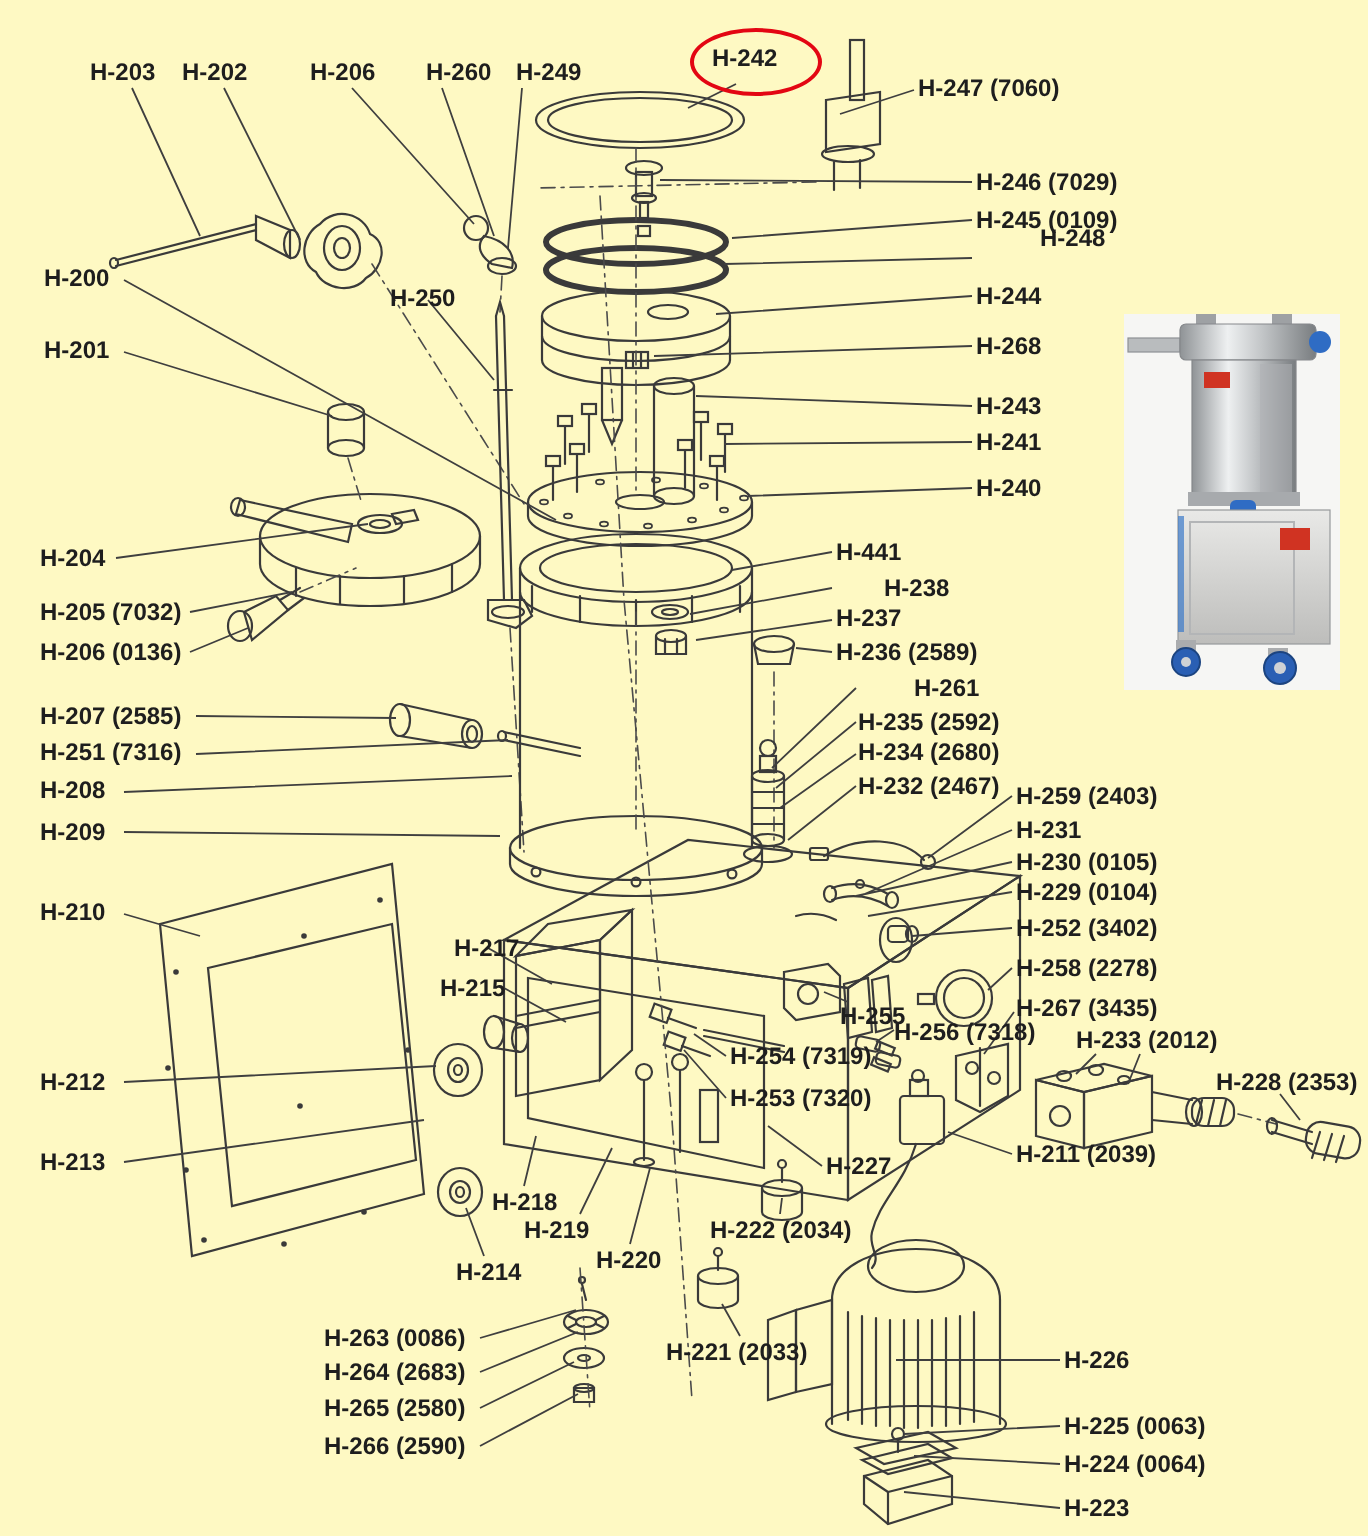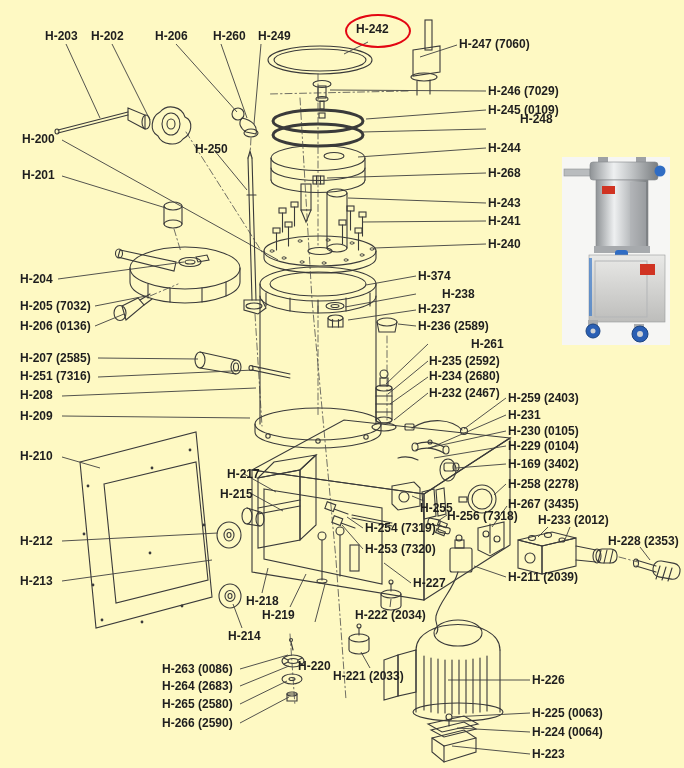--- a/index.html
+++ b/index.html
@@ -436,50 +436,50 @@
       <div class="part-label" style="left: 22px; top: 169px; color: rgb(30, 30, 30);">H-201</div>
       <div class="part-label" style="left: 195px; top: 143px; color: rgb(30, 30, 30);">H-250</div>
       <div class="part-label" style="left: 20px; top: 273px; color: rgb(30, 30, 30);">H-204</div>
       <div class="part-label" style="left: 20px; top: 300px; color: rgb(30, 30, 30);">H-205 (7032)</div>
       <div class="part-label" style="left: 20px; top: 320px; color: rgb(30, 30, 30);">H-206 (0136)</div>
       <div class="part-label" style="left: 20px; top: 352px; color: rgb(30, 30, 30);">H-207 (2585)</div>
       <div class="part-label" style="left: 20px; top: 370px; color: rgb(30, 30, 30);">H-251 (7316)</div>
       <div class="part-label" style="left: 20px; top: 389px; color: rgb(30, 30, 30);">H-208</div>
       <div class="part-label" style="left: 20px; top: 410px; color: rgb(30, 30, 30);">H-209</div>
       <div class="part-label" style="left: 20px; top: 450px; color: rgb(30, 30, 30);">H-210</div>
-      <div class="part-label" style="left: 418px; top: 270px; color: rgb(30, 30, 30);">H-374</div>
+      <div class="part-label" style="left: 418px; top: 270px; color: rgb(30, 30, 30);">H-441</div>
       <div class="part-label" style="left: 418px; top: 288px; color: rgb(30, 30, 30); margin-left: 24px;">H-238</div>
       <div class="part-label" style="left: 418px; top: 303px; color: rgb(30, 30, 30);">H-237</div>
       <div class="part-label" style="left: 418px; top: 320px; color: rgb(30, 30, 30);">H-236 (2589)</div>
-      <div class="part-label" style="left: 443px; top: 338px; color: rgb(30, 30, 30); padding-left: 28px;">H-261</div>
+      <div class="part-label" style="left: 429px; top: 338px; color: rgb(30, 30, 30); padding-left: 28px;">H-261</div>
       <div class="part-label" style="left: 429px; top: 355px; color: rgb(30, 30, 30);">H-235 (2592)</div>
       <div class="part-label" style="left: 429px; top: 370px; color: rgb(30, 30, 30);">H-234 (2680)</div>
       <div class="part-label" style="left: 429px; top: 387px; color: rgb(30, 30, 30);">H-232 (2467)</div>
       <div class="part-label" style="left: 508px; top: 392px; color: rgb(30, 30, 30);">H-259 (2403)</div>
       <div class="part-label" style="left: 508px; top: 409px; color: rgb(30, 30, 30);">H-231</div>
       <div class="part-label" style="left: 508px; top: 425px; color: rgb(30, 30, 30);">H-230 (0105)</div>
       <div class="part-label" style="left: 508px; top: 440px; color: rgb(30, 30, 30);">H-229 (0104)</div>
-      <div class="part-label" style="left: 508px; top: 458px; color: rgb(30, 30, 30);">H-169 (3402)</div>
+      <div class="part-label" style="left: 508px; top: 458px; color: rgb(30, 30, 30);">H-252 (3402)</div>
       <div class="part-label" style="left: 508px; top: 478px; color: rgb(30, 30, 30); text-align: center;">H-258 (2278)</div>
       <div class="part-label" style="left: 508px; top: 498px; color: rgb(30, 30, 30);">H-267 (3435)</div>
       <div class="part-label" style="left: 538px; top: 514px; color: rgb(30, 30, 30);">H-233 (2012)</div>
       <div class="part-label" style="left: 608px; top: 535px; color: rgb(30, 30, 30);">H-228 (2353)</div>
       <div class="part-label" style="left: 420px; top: 502px; color: rgb(30, 30, 30);">H-255</div>
       <div class="part-label" style="left: 447px; top: 510px; color: rgb(30, 30, 30);">H-256 (7318)</div>
       <div class="part-label" style="left: 508px; top: 571px; color: rgb(30, 30, 30);">H-211 (2039)</div>
       <div class="part-label" style="left: 210px; top: 468px; color: rgb(30, 30, 30); margin-left: 17px;">H-217</div>
       <div class="part-label" style="left: 220px; top: 488px; color: rgb(30, 30, 30);">H-215</div>
       <div class="part-label" style="left: 365px; top: 522px; color: rgb(30, 30, 30);">H-254 (7319)</div>
       <div class="part-label" style="left: 365px; top: 543px; color: rgb(30, 30, 30);">H-253 (7320)</div>
       <div class="part-label" style="left: 413px; top: 577px; color: rgb(30, 30, 30);">H-227</div>
       <div class="part-label" style="left: 20px; top: 535px; color: rgb(30, 30, 30);">H-212</div>
       <div class="part-label" style="left: 20px; top: 575px; color: rgb(30, 30, 30);">H-213</div>
       <div class="part-label" style="left: 246px; top: 595px; color: rgb(30, 30, 30);">H-218</div>
       <div class="part-label" style="left: 262px; top: 609px; color: rgb(30, 30, 30);">H-219</div>
-      <div class="part-label" style="left: 298px; top: 660px; color: rgb(30, 30, 30);">H-220</div>
+      <div class="part-label" style="left: 298px; top: 624px; color: rgb(30, 30, 30);">H-220</div>
       <div class="part-label" style="left: 228px; top: 630px; color: rgb(30, 30, 30);">H-214</div>
       <div class="part-label" style="left: 355px; top: 609px; color: rgb(30, 30, 30);">H-222 (2034)</div>
       <div class="part-label" style="left: 333px; top: 670px; color: rgb(30, 30, 30);">H-221 (2033)</div>
       <div class="part-label" style="left: 162px; top: 663px; color: rgb(30, 30, 30);">H-263 (0086)</div>
       <div class="part-label" style="left: 162px; top: 680px; color: rgb(30, 30, 30);">H-264 (2683)</div>
       <div class="part-label" style="left: 162px; top: 698px; color: rgb(30, 30, 30);">H-265 (2580)</div>
       <div class="part-label" style="left: 162px; top: 717px; color: rgb(30, 30, 30);">H-266 (2590)</div>
       <div class="part-label" style="left: 532px; top: 674px; color: rgb(30, 30, 30);">H-226</div>
       <div class="part-label" style="left: 532px; top: 707px; color: rgb(30, 30, 30);">H-225 (0063)</div>
       <div class="part-label" style="left: 532px; top: 726px; color: rgb(30, 30, 30);">H-224 (0064)</div>

